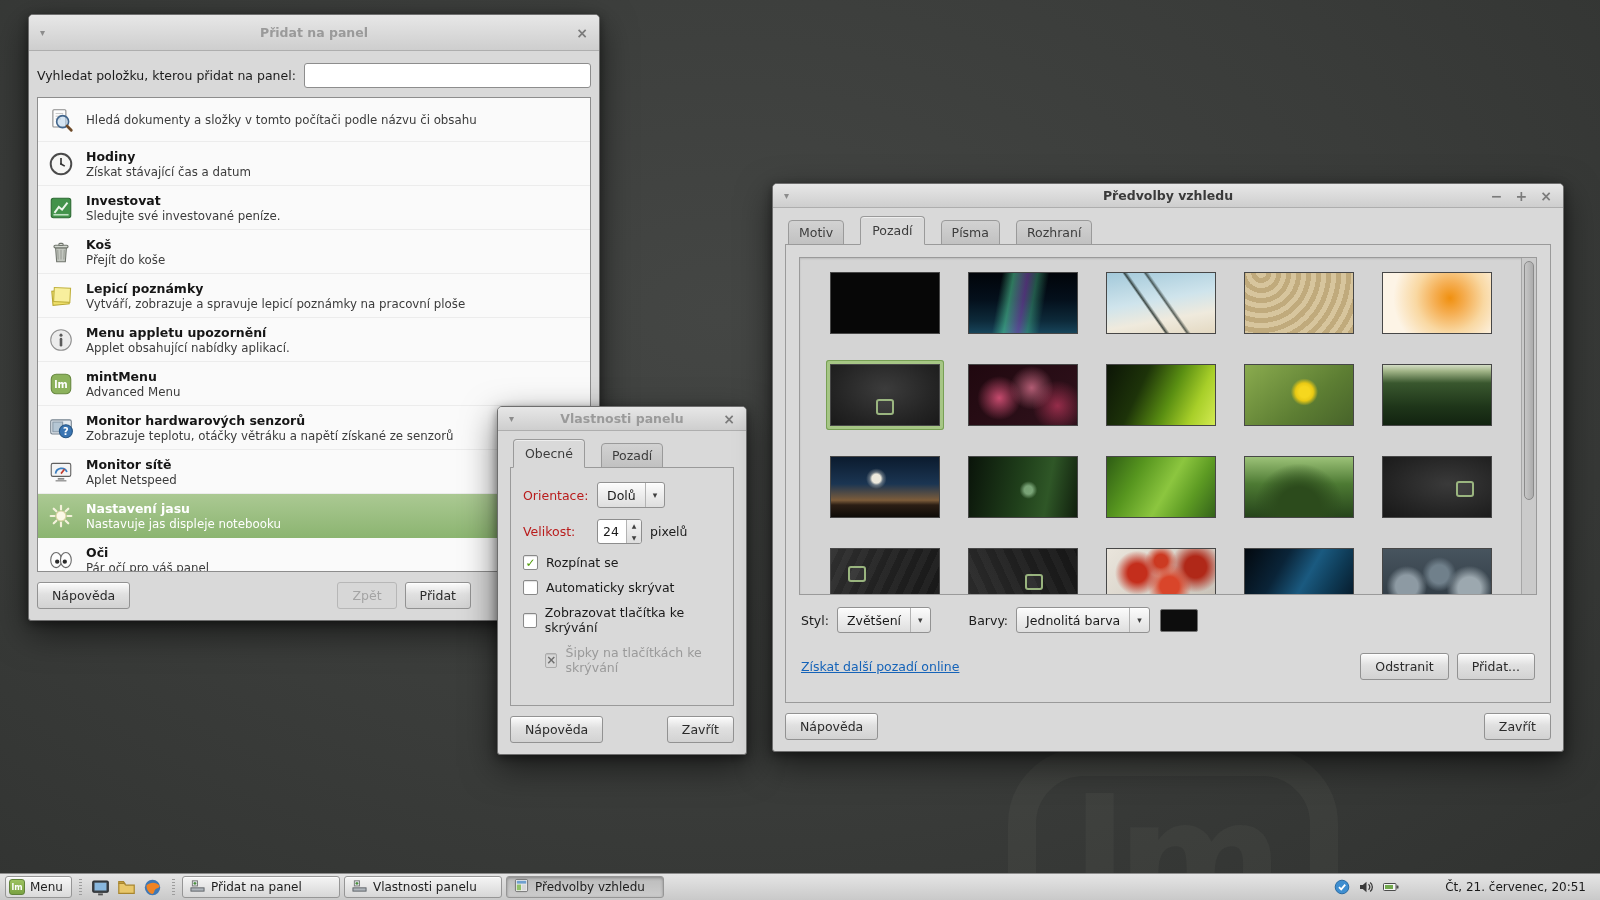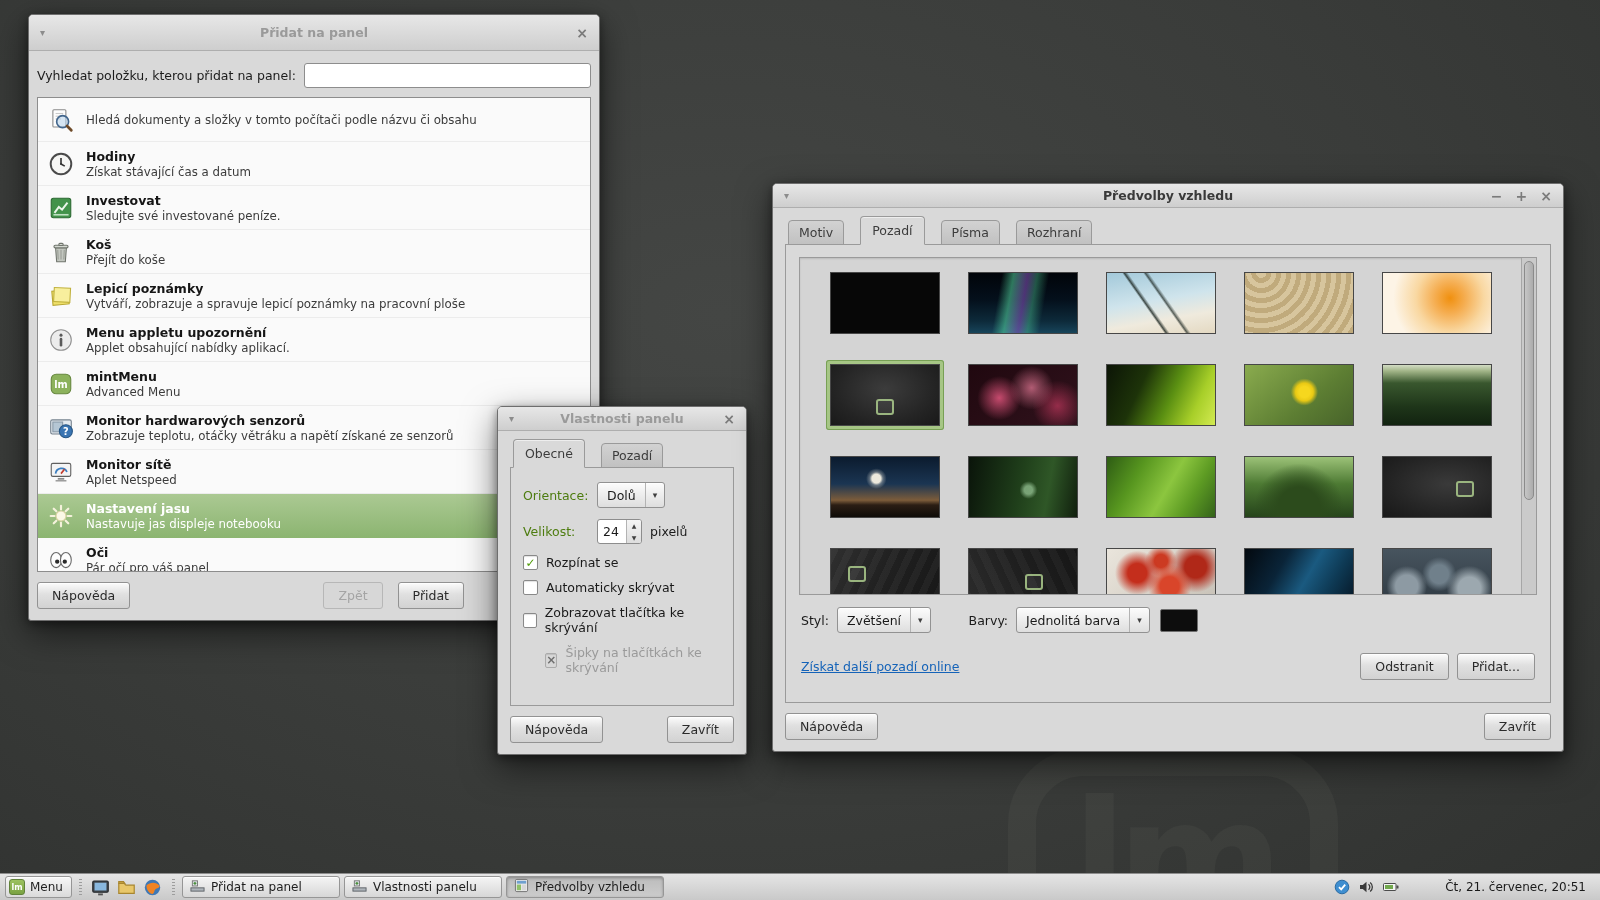--- a/index.html
+++ b/index.html
@@ -32,21 +32,21 @@
   .focused .tb-title { color:#3a3a3a; }
   .tb-menu { color:#8c8c8c; font-size:10px; margin-left:11px; z-index:2; }
   .tb-btns { margin-left:auto; display:flex; gap:13px; margin-right:11px; z-index:2;
     color:#7b7b7b; font-size:14px; font-weight:bold; line-height:1; }
   .tb-btns span { cursor:default; }
 
   .win-body { display:flex; flex-direction:column; height:calc(100% - 24px); padding:8px 12px 11px; }
   #win-add .win-body { height:calc(100% - 36px); padding:6px 8px 11px; }
 
   .sp { flex:1; }
-  .btn-row { display:flex; align-items:flex-end; gap:15px; margin-top:10px; }
+  .btn-row { display:flex; align-items:flex-end; gap:8px; margin-top:10px; }
   .btn { display:inline-flex; align-items:center; justify-content:center; height:27px;
     padding:0 14px; background:linear-gradient(#fcfcfc,#e0e0e0 45%,#d2d2d2);
     border:1px solid #929292; border-radius:3px; font:inherit; color:#2b2b2b;
     box-shadow:inset 0 1px 0 rgba(255,255,255,.75); cursor:default; white-space:nowrap; }
   .btn.disabled { color:#a4a4a4; background:#d7d7d7; border-color:#b7b7b7; box-shadow:none; }
   .text-input { height:25px; background:#fff; border:1px solid #8d8d8d; border-radius:3px;
     padding:0 6px; font:inherit; flex:1; }
 
   
   #win-add { left:28px; top:14px; width:572px; height:607px; z-index:10; }
@@ -67,21 +67,21 @@
   .tab { padding:4px 10px; background:linear-gradient(#d2d2d2,#c1c1c1); border:1px solid #9a9a9a;
     border-radius:4px 4px 0 0; margin-right:16px; color:#3c3c3c; cursor:default; }
   .tab.active { background:#d9d9d9; border-bottom-color:#d9d9d9; padding:6px 11px;
     box-shadow:inset 0 1px 0 #eee; }
   .frame { border:1px solid #9a9a9a; background:#d9d9d9; }
 
   
   #win-props { left:497px; top:406px; width:250px; height:349px; z-index:11; }
   #pp-frame { flex:1; padding:14px 12px 10px; }
   .form-row { display:flex; align-items:center; gap:8px; margin-bottom:11px; }
-  .flabel { width:66px; color:#4d7c0f; }
+  .flabel { width:66px; color:#b91c1c; }
   .combo { display:inline-flex; align-items:center; height:26px; padding:0 7px 0 9px;
     background:linear-gradient(#fcfcfc,#dedede); border:1px solid #929292; border-radius:3px;
     gap:9px; box-shadow:inset 0 1px 0 rgba(255,255,255,.7); }
   .combo .arrow { color:#3f3f3f; font-size:9px; border-left:1px solid #b3b3b3;
     padding-left:7px; align-self:stretch; display:flex; align-items:center; }
   .spin { display:inline-flex; height:25px; border:1px solid #8d8d8d; border-radius:3px;
     background:#fff; overflow:hidden; }
   .spin .val { width:28px; padding:0 5px; display:flex; align-items:center; }
   .spin .arrows { display:flex; flex-direction:column; width:15px; border-left:1px solid #b3b3b3;
     background:linear-gradient(#f5f5f5,#ddd); }

